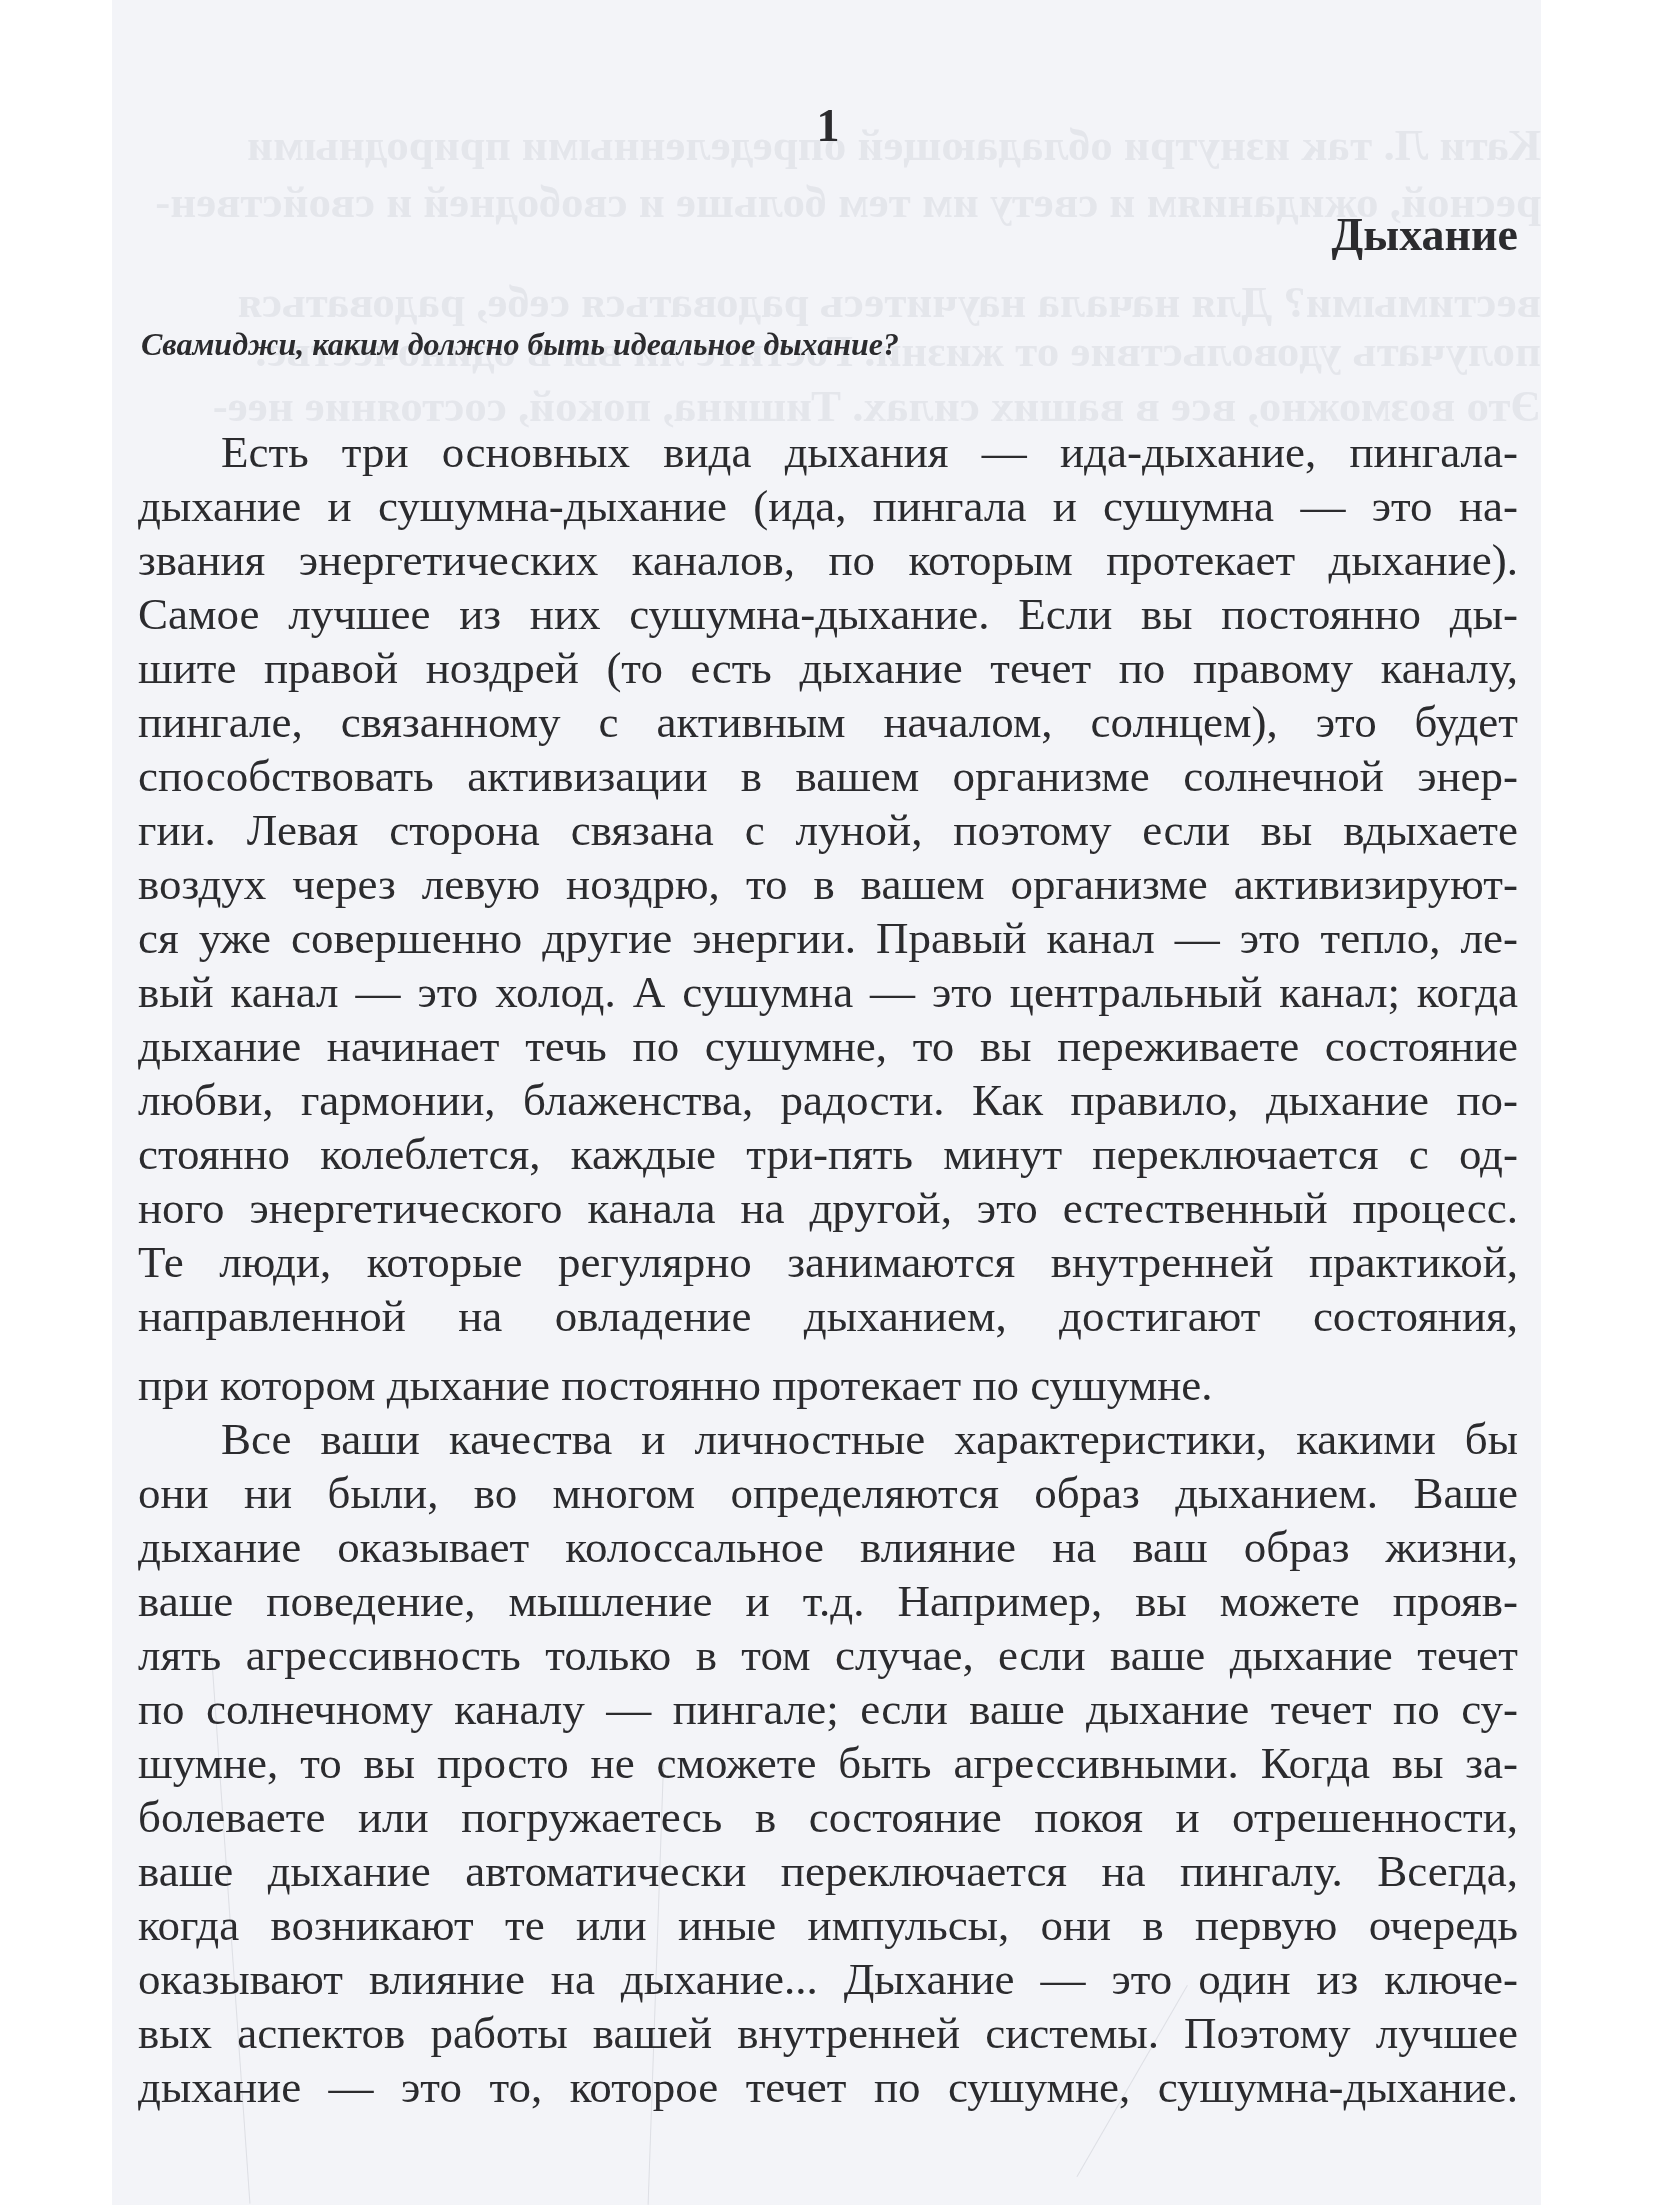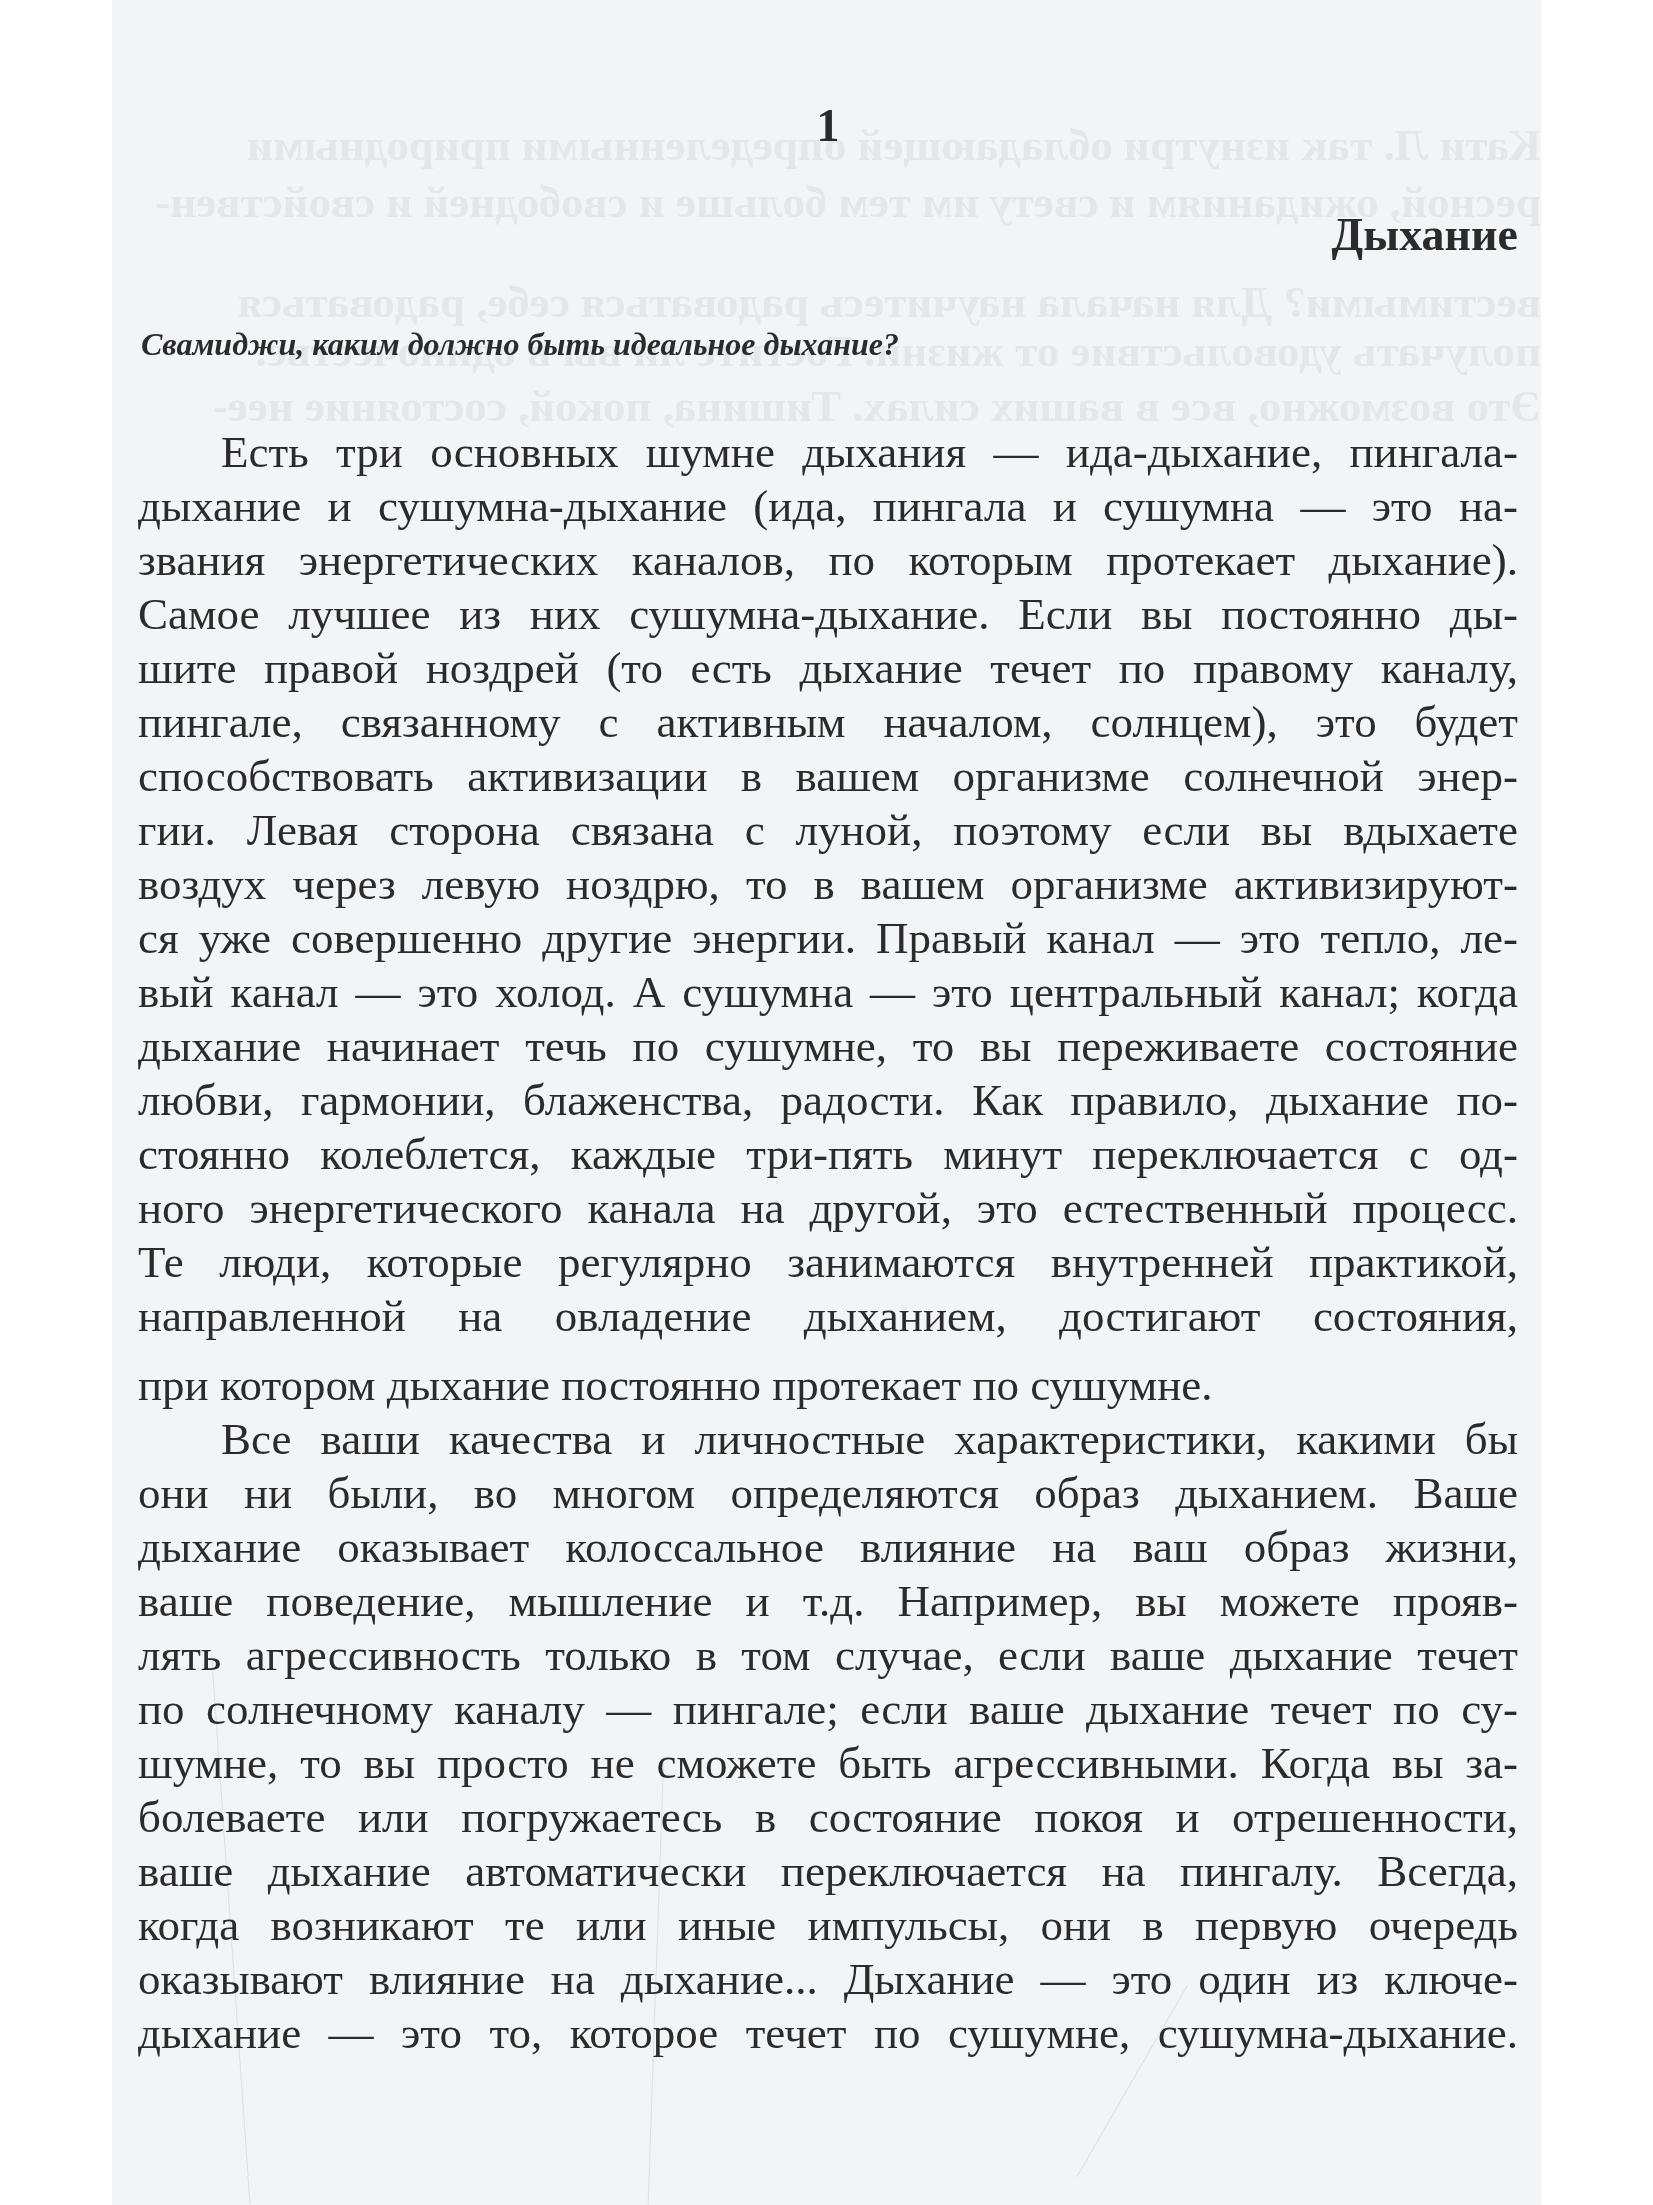--- a/index.html
+++ b/index.html
@@ -117,21 +117,21 @@
   <div class="crease" style="left:551px; top:1764px; height:441px; transform: rotate(2deg);"></div>
   <div class="crease" style="left:1075px; top:1985px; height:221px; transform: rotate(30deg);"></div>
 </div>
 
 <div class="chapter-number">1</div>
 <div class="chapter-title">Дыхание</div>
 <div class="question">Свамиджи, каким должно быть идеальное дыхание?</div>
 
 <div class="body-text">
   <div>
-    <span class="line indent" style="white-space: normal;">Есть три основных шумне дыхания — ида-дыхание, пингала-</span>
+    <span class="line indent" style="white-space: normal;">Есть три основных вида дыхания — ида-дыхание, пингала-</span>
     <span class="line" style="white-space: normal;">дыхание и сушумна-дыхание (ида, пингала и сушумна — это на-</span>
     <span class="line" style="white-space: normal;">звания энергетических каналов, по которым протекает дыхание).</span>
     <span class="line" style="white-space: normal;">Самое лучшее из них сушумна-дыхание. Если вы постоянно ды-</span>
     <span class="line" style="white-space: normal;">шите правой ноздрей (то есть дыхание течет по правому каналу,</span>
     <span class="line" style="white-space: normal;">пингале, связанному с активным началом, солнцем), это будет</span>
     <span class="line" style="white-space: normal;">способствовать активизации в вашем организме солнечной энер-</span>
     <span class="line" style="white-space: normal;">гии. Левая сторона связана с луной, поэтому если вы вдыхаете</span>
     <span class="line" style="white-space: normal;">воздух через левую ноздрю, то в вашем организме активизируют-</span>
     <span class="line" style="white-space: normal;">ся уже совершенно другие энергии. Правый канал — это тепло, ле-</span>
     <span class="line" style="white-space: normal;">вый канал — это холод. А сушумна — это центральный канал; когда</span>
@@ -148,16 +148,17 @@
     <span class="line" style="white-space: normal;">они ни были, во многом определяются образ дыханием. Ваше</span>
     <span class="line" style="white-space: normal;">дыхание оказывает колоссальное влияние на ваш образ жизни,</span>
     <span class="line" style="white-space: normal;">ваше поведение, мышление и т.д. Например, вы можете прояв-</span>
     <span class="line" style="white-space: normal;">лять агрессивность только в том случае, если ваше дыхание течет</span>
     <span class="line" style="white-space: normal;">по солнечному каналу — пингале; если ваше дыхание течет по су-</span>
     <span class="line" style="white-space: normal;">шумне, то вы просто не сможете быть агрессивными. Когда вы за-</span>
     <span class="line" style="white-space: normal;">болеваете или погружаетесь в состояние покоя и отрешенности,</span>
     <span class="line" style="white-space: normal;">ваше дыхание автоматически переключается на пингалу. Всегда,</span>
     <span class="line" style="white-space: normal;">когда возникают те или иные импульсы, они в первую очередь</span>
     <span class="line" style="white-space: normal;">оказывают влияние на дыхание... Дыхание — это один из ключе-</span>
+    <span class="line" style="white-space: normal;">вых аспектов работы вашей внутренней системы. Поэтому лучшее</span>
     <span class="line" style="white-space: normal;">дыхание — это то, которое течет по сушумне, сушумна-дыхание.</span>
   </div>
 </div>
 
 
 </body></html>

